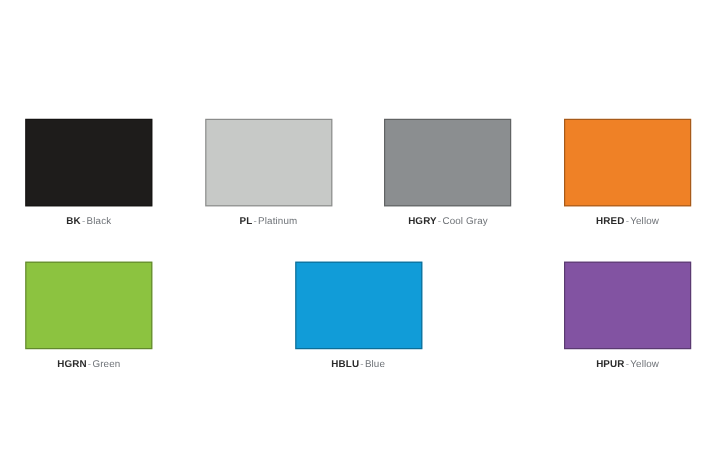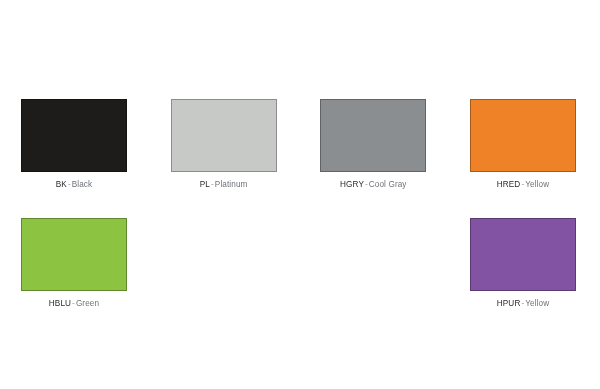--- a/index.html
+++ b/index.html
@@ -49,21 +49,21 @@
   .swatch-label {
     margin-top: 8px;
     font-size: 8.2px;
     line-height: 10px;
     letter-spacing: 0.1px;
     color: #7c7f84;
     white-space: nowrap;
     text-align: center;
   }
   .swatch-label .code {
-    font-weight: normal;
+    font-weight: bold;
     color: #2b2b2b;
   }
   .swatch-label .sep {
     color: #9a9ea3;
     padding: 0 1px;
   }
   .swatch-label .name {
     color: #6f7378;
   }
 </style>
@@ -102,24 +102,30 @@
           <span class="code">HRED</span><span class="sep">-</span><span class="name">Yellow</span>
         </div>
       </div>
     </div>
 
     <div class="swatch-row">
 
       <div class="swatch-cell">
         <div class="swatch-chip" style="background-color: rgb(140, 195, 64);"></div>
         <div class="swatch-label">
-          <span class="code">HBLU</span><span class="sep">-</span><span class="name">Green</span>
+          <span class="code">HGRN</span><span class="sep">-</span><span class="name">Green</span>
         </div>
       </div>
 
+      <div class="swatch-cell">
+        <div class="swatch-chip" style="background-color: rgb(17, 156, 216);"></div>
+        <div class="swatch-label">
+          <span class="code">HBLU</span><span class="sep">-</span><span class="name">Blue</span>
+        </div>
+      </div>
 
 
       <div class="swatch-cell">
         <div class="swatch-chip" style="background-color: rgb(130, 83, 162);"></div>
         <div class="swatch-label">
           <span class="code">HPUR</span><span class="sep">-</span><span class="name">Yellow</span>
         </div>
       </div>
     </div>
 

